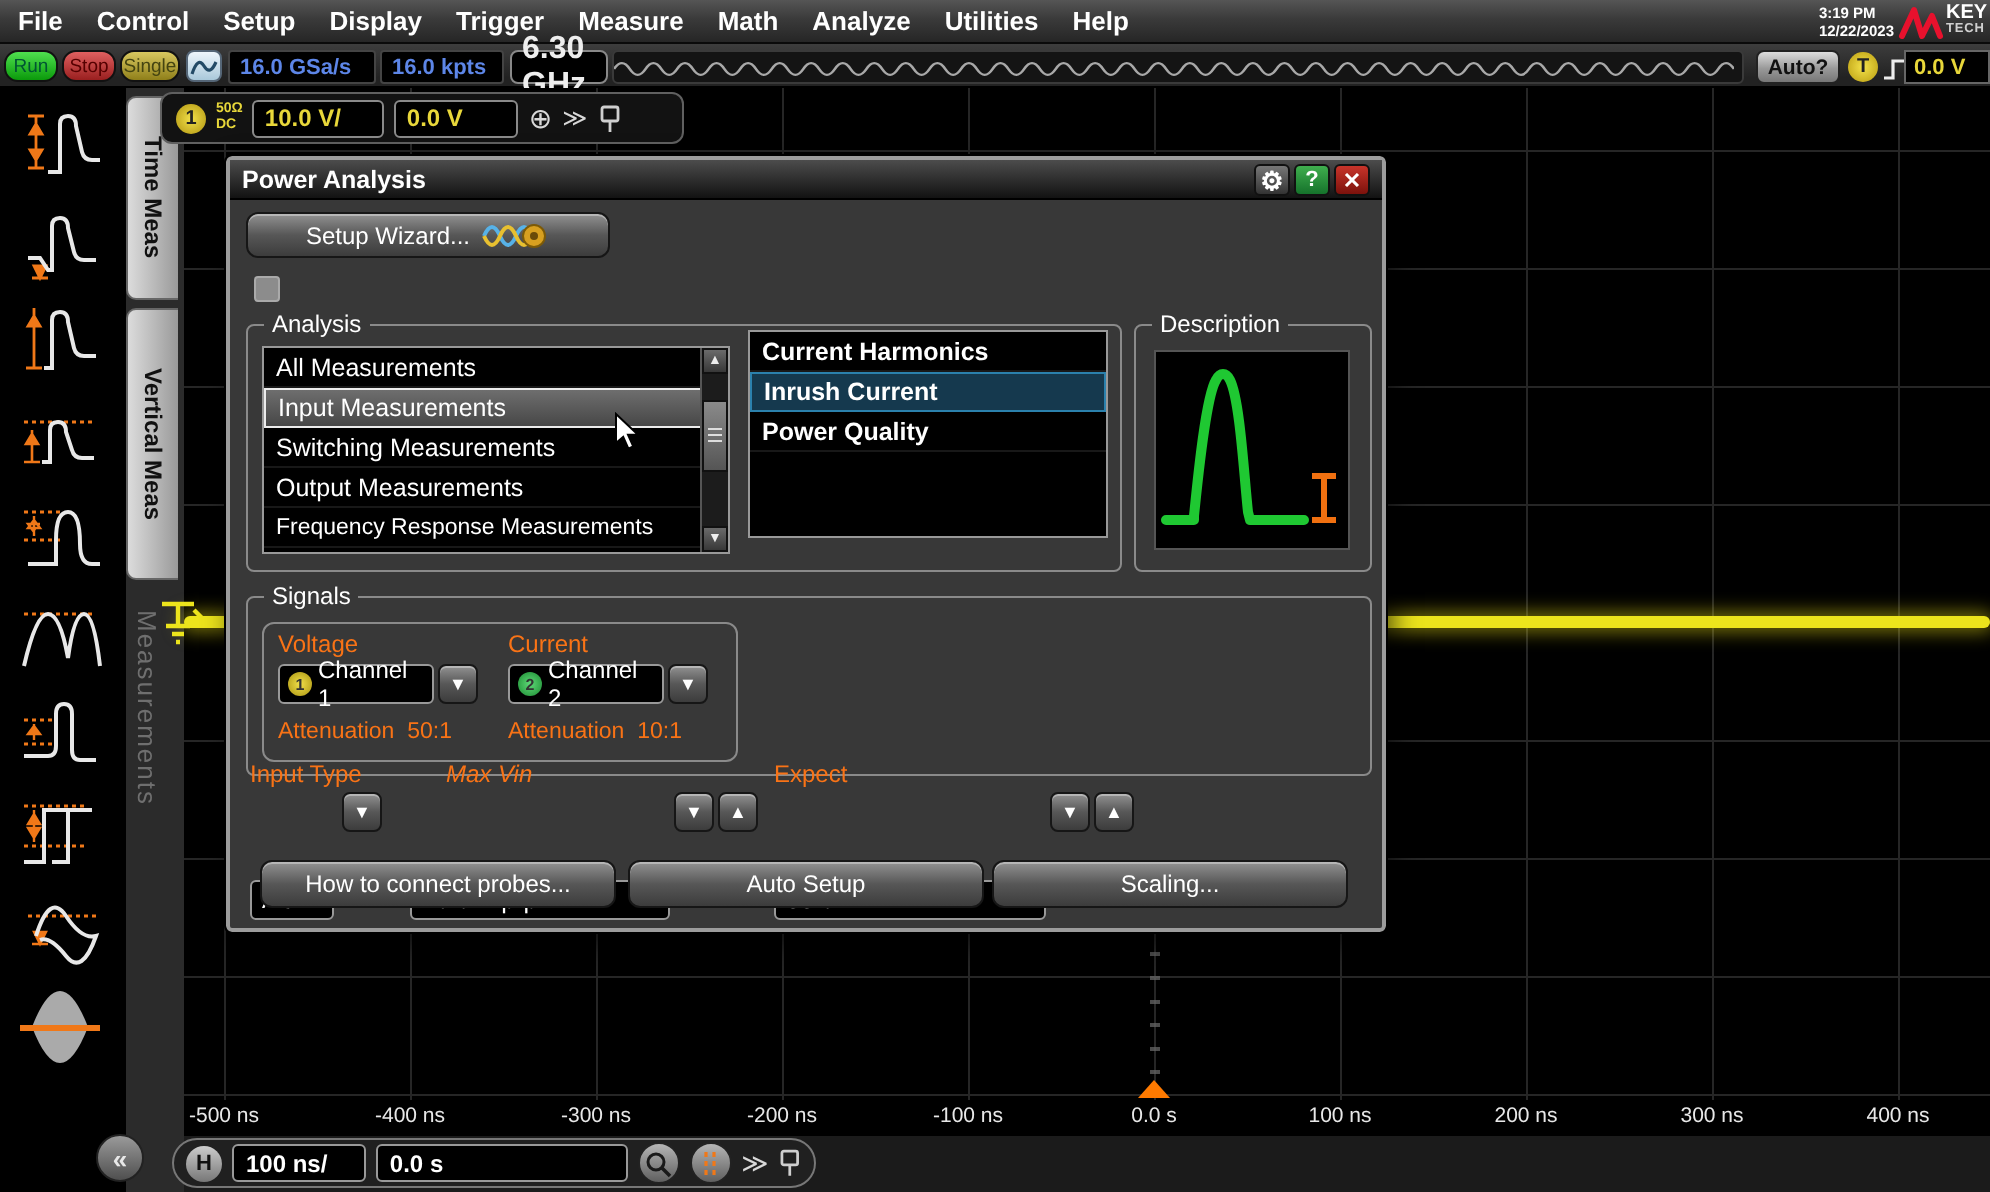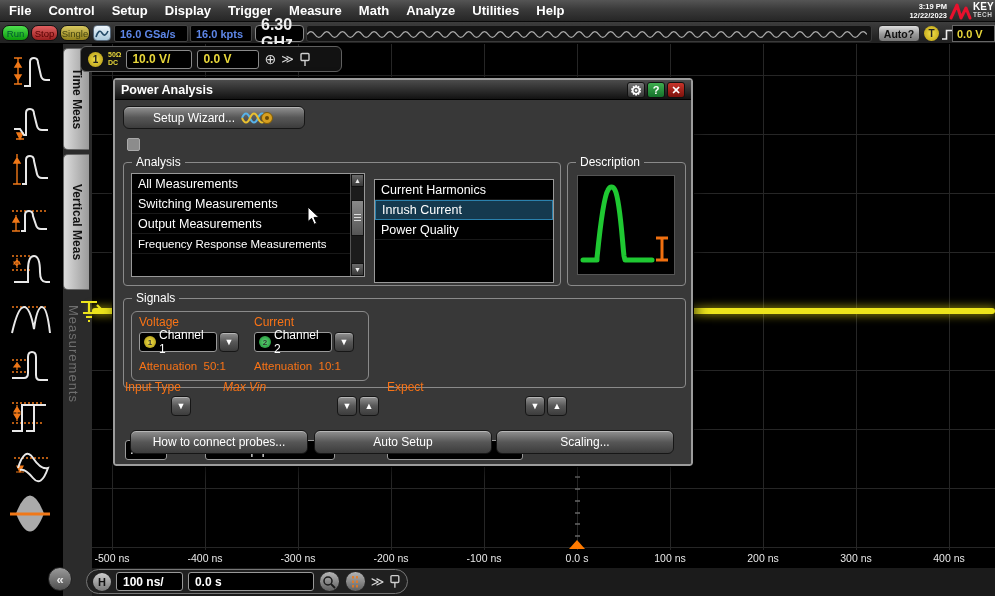--- a/index.html
+++ b/index.html
@@ -6,21 +6,21 @@
   body { background:#000; font-family:"Liberation Sans", sans-serif; }
   .screen { position:relative; width:995px; height:596px; background:#000; overflow:hidden; }
   .abs { position:absolute; }
 
   
   .menubar { left:0; top:0; width:995px; height:22px;
     background:linear-gradient(#555 0%, #3a3a3a 45%, #262626 100%);
     border-bottom:1px solid #0a0a0a; display:flex; align-items:center; gap:17px;
     padding-left:9px; color:#fff; font-size:13px; font-weight:600; }
   .menubar span { cursor:default; }
-  .clockblk { right:48px; top:2px; text-align:right; color:#fff; font-size:7.5px; line-height:1.25; font-weight:600;}
+  .clockblk { right:48px; top:2px; color:#fff; font-size:7.5px; line-height:1.25; font-weight:600;}
   .spark { right:22px; top:1px; }
   .brandblk { right:0; top:2px; width:22px; overflow:hidden; color:#fff; font-size:10px; font-weight:bold; line-height:1; }
   .brandblk .b2 { color:#d0d0d0; font-size:6.5px; letter-spacing:.4px; }
 
   
   .toolbar { left:0; top:22px; width:995px; height:22px;
     background:linear-gradient(#3d3d3d, #222 80%); border-bottom:1px solid #000; }
   .acqbtn { position:absolute; top:3px; height:16px; border-radius:7px; font-size:9.5px; font-weight:normal;
     display:flex; align-items:center; justify-content:center; border:1px solid #111; }
   .run    { left:2px;  width:27px; background:linear-gradient(#4fe04f,#0b9a0b); color:#053; }
@@ -280,30 +280,31 @@
       </svg>
     </div>
 
     <div class="checkbox" style="left:12px; top:58px;"></div>
     <span class="dlabel dimlabel" style="left:31px; top:57px;">On</span>
 
     <div class="group" style="left:8px; top:82px; width:438px; height:124px;">
       <span class="legend">Analysis</span>
       <div class="lst" style="left:7px; top:10px; width:234px; height:104px;">
         <div class="row">All Measurements</div>
+        <div class="row rowsel-gray">Input Measurements</div>
         <div class="row">Switching Measurements</div>
         <div class="row">Output Measurements</div>
         <div class="row" style="font-size:11.5px;">Frequency Response Measurements</div>
         <div class="sbar">
           <div class="sbtn" style="top:0;">▲</div>
           <div class="sthumb"></div>
           <div class="sbtn" style="bottom:0;">▼</div>
         </div>
       </div>
-      <div class="lst" style="left:250px; top:16px; width:180px; height:104px;">
+      <div class="lst" style="left:250px; top:2px; width:180px; height:104px;font-weight:bold;">
         <div class="row">Current Harmonics</div>
         <div class="row rowsel-blue">Inrush Current</div>
         <div class="row">Power Quality</div>
       </div>
     </div>
 
     <div class="group" style="left:452px; top:82px; width:119px; height:124px;">
       <span class="legend">Description</span>
       <div style="position:absolute; left:9px; top:12px; width:98px; height:100px; background:#000; border:1px solid #555;">
         <svg width="96" height="98" viewBox="0 0 96 98">

